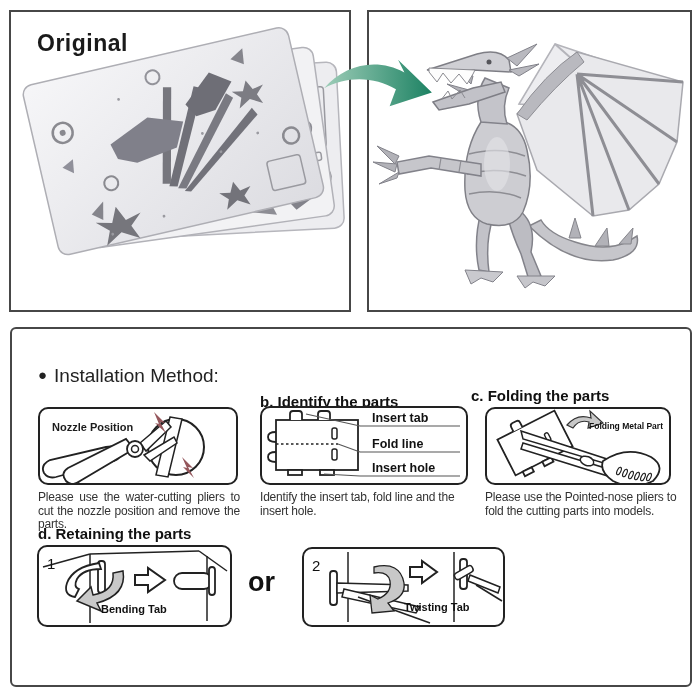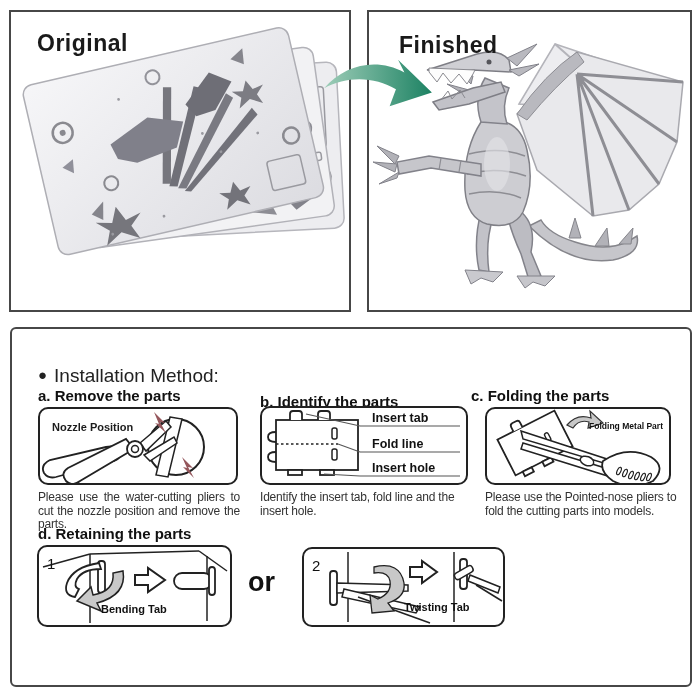--- a/index.html
+++ b/index.html
@@ -134,40 +134,38 @@
     <polygon points="138,46 168,32 148,54" fill="#b9b9bf" stroke="#82828a" stroke-width="1"></polygon>
     <polygon points="140,58 170,52 150,64" fill="#b9b9bf" stroke="#82828a" stroke-width="1"></polygon>
     <circle cx="120" cy="50" r="2.5" fill="#55555a"></circle>
 
     <path d="M112,152 L60,144 L28,150 L30,162 L62,156 L112,164 Z" fill="#c6c6cb" stroke="#82828a" stroke-width="1.5"></path>
     <polygon points="30,144 8,134 26,152" fill="#b2b2b8" stroke="#82828a" stroke-width="1"></polygon>
     <polygon points="28,152 4,150 26,160" fill="#b2b2b8" stroke="#82828a" stroke-width="1"></polygon>
     <polygon points="30,160 10,172 28,166" fill="#b2b2b8" stroke="#82828a" stroke-width="1"></polygon>
     <path d="M72,146 L70,158 M92,148 L90,160" stroke="#8d8d93" stroke-width="1.2"></path>
   </svg>
-  <div class="panel-title">Finished</div>
 </div>
 
 <svg id="green-arrow" viewBox="0 0 106 54" aria-hidden="true">
   <defs>
     <linearGradient id="ag" x1="0" y1="0" x2="1" y2="0">
       <stop offset="0" stop-color="#9ECDB8"></stop>
         <stop offset="1" stop-color="#1D8263"></stop>
     </linearGradient>
   </defs>
   <path d="M2,32 C22,9 52,3 78,17 L72,5 L104,36 L64,49 L70,33 C50,21 24,20 2,32 Z" fill="url(#ag)"></path>
 </svg>
 
 <div class="panel" id="panel-install">
 
   <div id="install-title">
     <span class="bullet">●</span><span>Installation Method:</span>
   </div>
 
-  <div class="step-heading" id="heading-a">a. Remove the parts</div>
   <div class="step-heading" id="heading-b">b. Identify the parts</div>
   <div class="step-heading" id="heading-c">c. Folding the parts</div>
 
   <div class="diagram" id="diagram-a">
     <svg viewBox="0 0 196 74" aria-hidden="true">
       <circle cx="136" cy="38" r="28" fill="none" stroke="#222" stroke-width="2"></circle>
       <polygon points="130,8 142,10 128,68 116,66" fill="#fff" stroke="#222" stroke-width="1.5"></polygon>
       <path d="M4,64 Q0,56 10,51 L66,38 Q76,36 80,42 Q83,48 74,52 L16,68 Q8,70 4,64 Z" fill="#fff" stroke="#222" stroke-width="1.8"></path>
       <path d="M26,72 Q20,64 28,59 L86,30 L94,40 L40,72 Q32,78 26,72 Z" fill="#fff" stroke="#222" stroke-width="1.8"></path>
       <path d="M100,34 L126,12 L131,18 L106,42 Z" fill="#fff" stroke="#222" stroke-width="1.5"></path>

